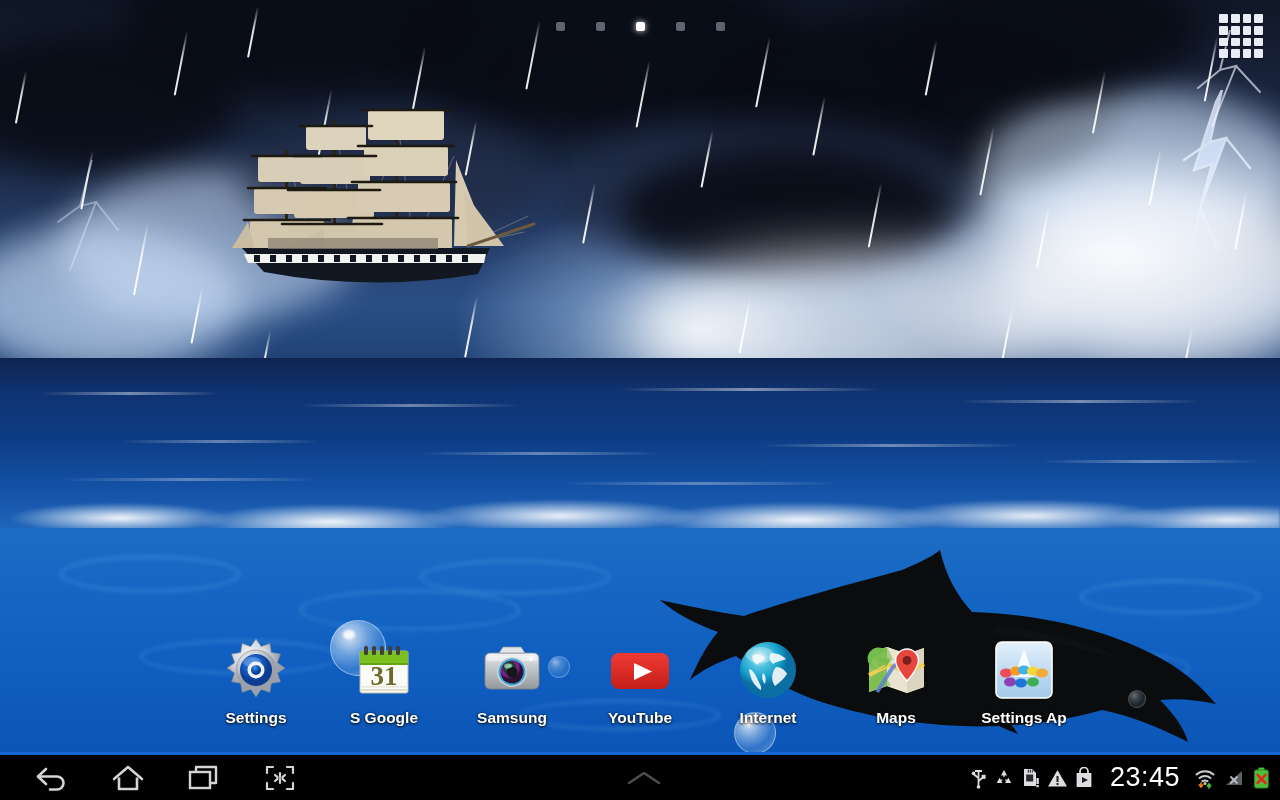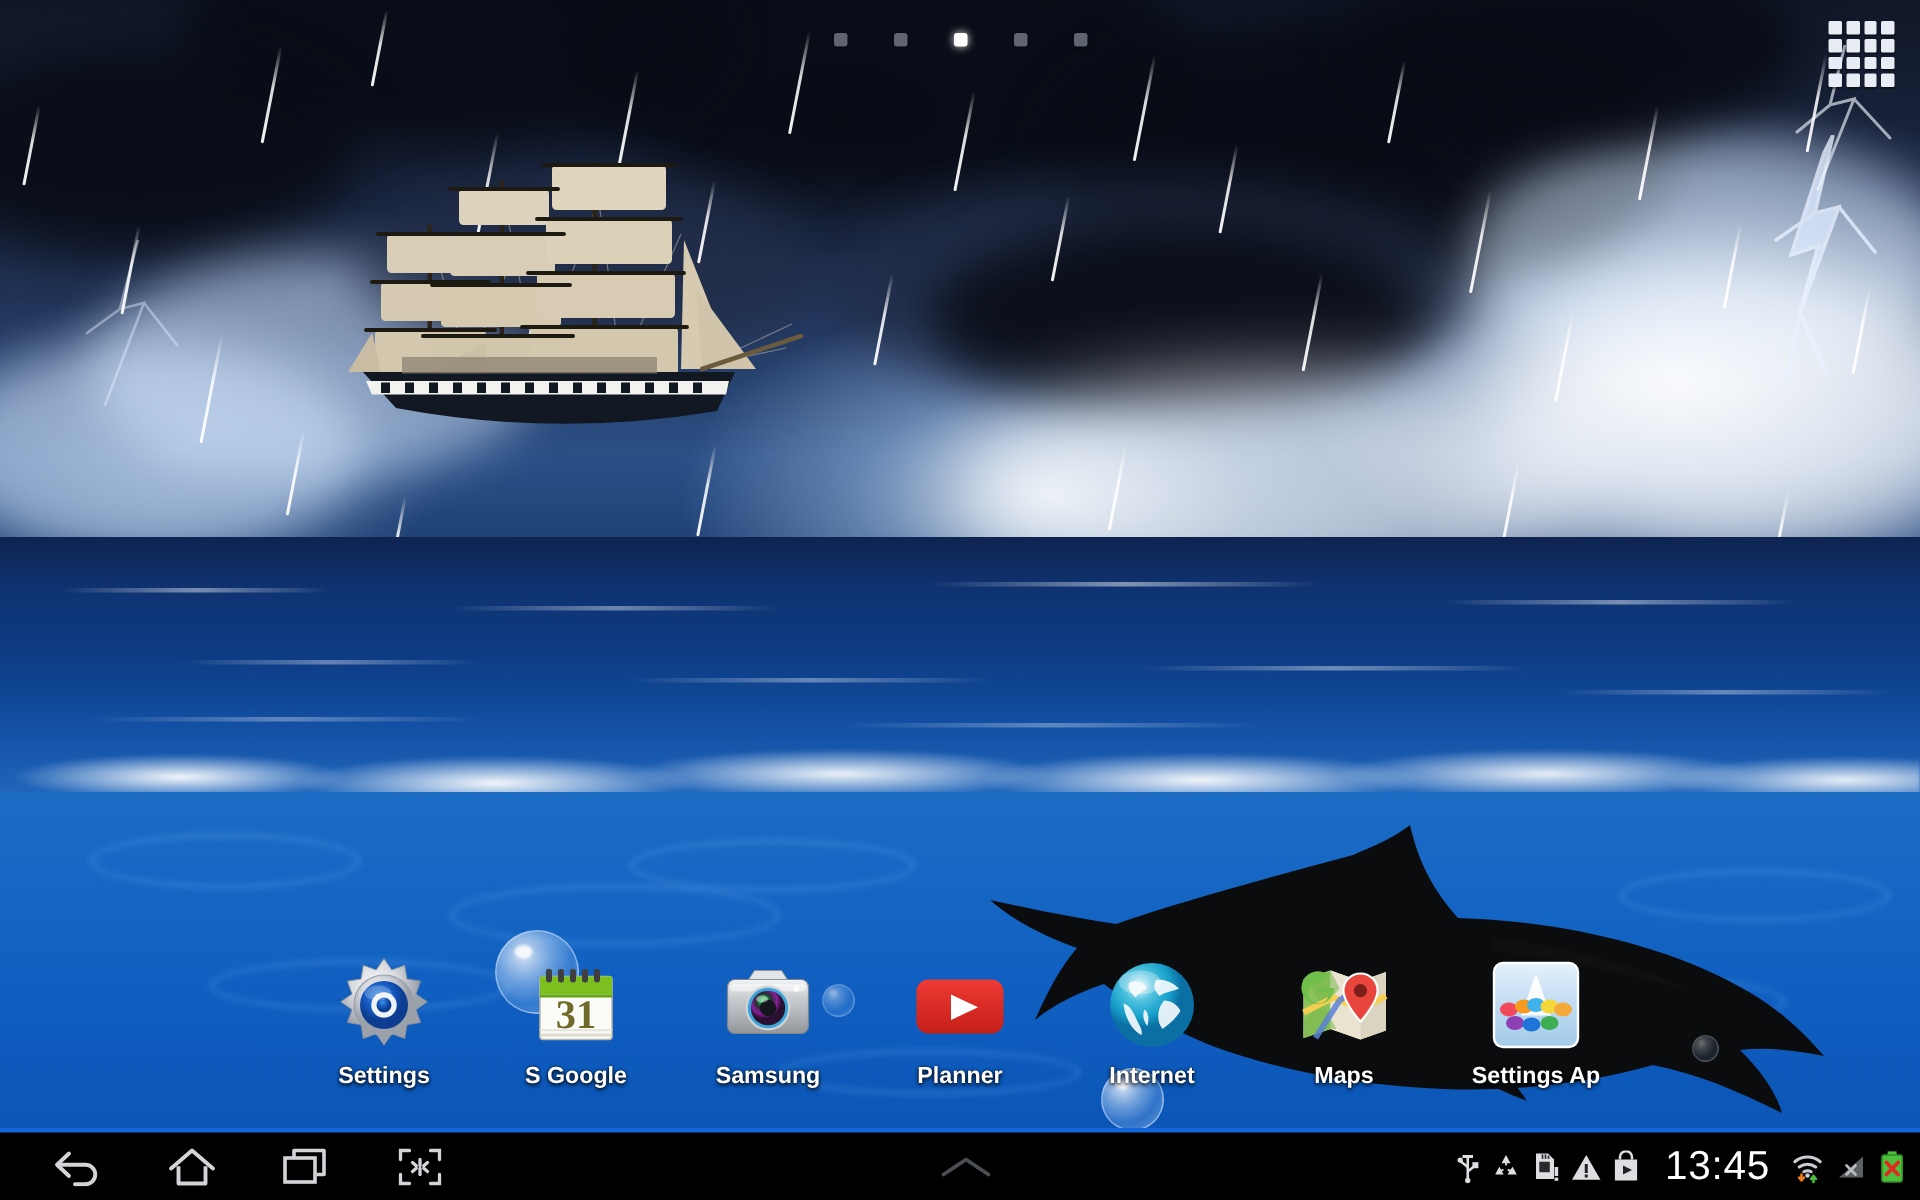--- a/index.html
+++ b/index.html
@@ -459,21 +459,21 @@
           <defs>
             <linearGradient id="ytg" x1="0" y1="0" x2="0" y2="1">
               <stop offset="0%" stop-color="#ee3a34"></stop>
                 <stop offset="100%" stop-color="#c51f18"></stop>
             </linearGradient>
           </defs>
           <rect x="4" y="16" width="58" height="36" rx="8" fill="url(#ytg)"></rect>
           <path d="M27 26 L45 34.5 L27 43 Z" fill="#ffffff"></path>
         </svg>
       </div>
-      <div class="lbl">Planner</div>
+      <div class="lbl">YouTube</div>
     </div>
 
     <div class="app">
       <div class="ic">
         <svg width="66" height="66" viewBox="0 0 66 66">
           <defs>
             <radialGradient id="glob" cx="35%" cy="28%">
               <stop offset="0%" stop-color="#e8f6fd"></stop>
                 <stop offset="34%" stop-color="#51c3df"></stop>
               <stop offset="72%" stop-color="#18a0cb"></stop>
@@ -632,21 +632,21 @@
         </svg>
       </span>
       <span class="sicon">
         <svg width="18" height="21" viewBox="0 0 18 21">
           <path d="M5 6 V4.4 a4 4 0 0 1 8 0 V6" stroke="#dcdee2" stroke-width="1.7" fill="none"></path>
           <rect x="1.6" y="6" width="14.8" height="14" fill="#dcdee2"></rect>
           <path d="M7 10 L13 13 L7 16 Z" fill="#222"></path>
         </svg>
       </span>
 
-      <span id="clock">13:45</span>
+      <span id="clock">23:45</span>
 
       <span class="sicon">
         <svg width="24" height="24" viewBox="0 0 24 24">
           <g fill="none" stroke="#c9ccd0" stroke-width="2" stroke-linecap="round">
             <path d="M3.5 8.5 a13 13 0 0 1 17 0"></path>
             <path d="M6.5 12 a9 9 0 0 1 11 0"></path>
             <path d="M9.5 15.2 a5 5 0 0 1 5 0"></path>
           </g>
           <circle cx="12" cy="17.6" r="1.5" fill="#c9ccd0"></circle>
           <path d="M8 17 v4 M8 21 l-1.6 -2 M8 21 l1.6 -2" stroke="#ef7c1e" stroke-width="1.7" fill="none" stroke-linecap="round"></path>

